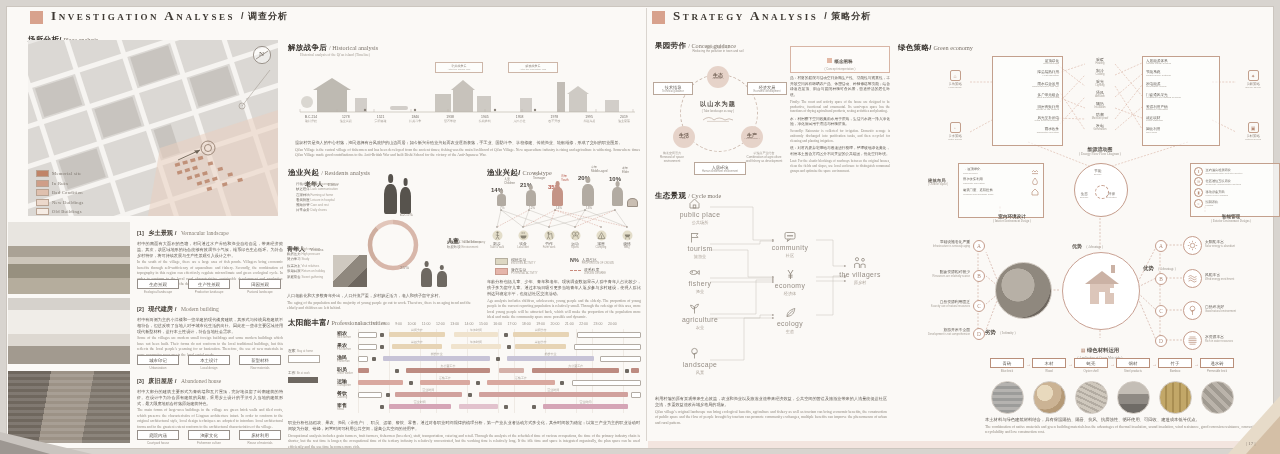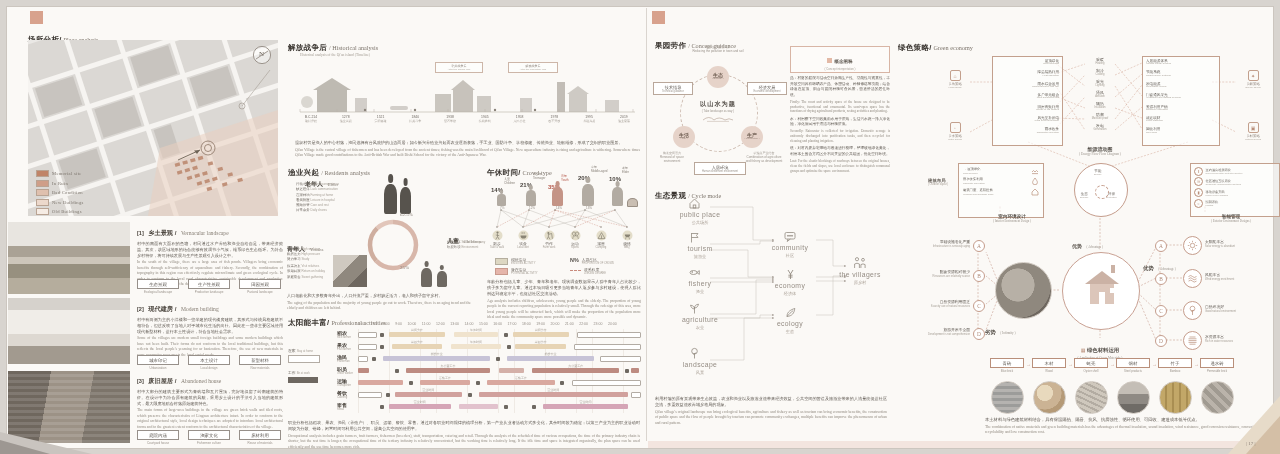--- a/index.html
+++ b/index.html
@@ -76,20 +76,25 @@
   svg{display:block;}
 </style>
 </head>
 <body>
 
 <div id="board">
   <div id="sheet"></div>
   <div class="s" style="left:646px;top:8px;width:1px;height:433px;background:#dad5cf;"></div>
 
   <div class="s sq" style="left:30px;top:11px;"></div>
+  <div class="s hd" style="left:51px;top:8px;">
+    <span>Investigation Analyses</span>
+    <span class="cn"> / </span>
+    <span class="cn">调查分析</span>
+  </div>
 
   <div class="s sh" style="left:28px;top:28px;">
     <span class="cnh">场所分析/</span><span class="enh">Place analysis</span>
   </div>
   <div class="s" style="left:28px;top:40px;width:250px;height:176px;background:#eceae7;overflow:hidden;">
     <svg width="250" height="176" viewBox="0 0 250 176">
       <rect width="250" height="176" fill="#eae8e5"></rect>
       <g transform="rotate(-18 125 88)">
         <rect x="-40" y="-30" width="330" height="240" fill="#dbd8d4"></rect>
         <g stroke="#f6f4f1" stroke-width="5">
@@ -390,21 +395,21 @@
   <div class="pers s" style="left:437px;top:265px;width:10px;height:22px;--c:#6e6962;">
       <i></i>
       <u></u>
     </div>
   <div class="s" style="left:287px;top:293px;width:184px;">
     <div class="p-cn">人口老龄化和大多数青年外出，人口外流严重，乡村缺乏活力，老人和孩子留守乡村。</div>
     <div class="p-en">The aging of the population and the majority of young people go out to work. Therefore, there is an aging trend and the elderly and children are left behind.</div>
   </div>
 
   <div class="s sh" style="left:487px;top:161px;">
-    <span class="cnh">午休时间/</span><span class="enh">Crowd type</span>
+    <span class="cnh">渔业兴起/</span><span class="enh">Crowd type</span>
   </div>
   <div class="s" style="left:491px;top:178px;"><span class="pct">14%</span><span class="pcts" style="display:inline-block;vertical-align:top;margin-left:1px;"><span>儿童</span><br><span>Children</span></span></div>
   <div class="s" style="left:520px;top:173px;"><span class="pct">21%</span><span class="pcts" style="display:inline-block;vertical-align:top;margin-left:1px;"><span>青少年</span><br><span>Teenager</span></span></div>
   <div class="s" style="left:548px;top:175px;"><span class="pct" style="color:#b5584a;">35%</span><span class="pcts" style="display:inline-block;vertical-align:top;margin-left:1px;color:#b5584a;"><span>青年</span><br><span>Youth</span></span></div>
   <div class="s" style="left:578px;top:166px;"><span class="pct">20%</span><span class="pcts" style="display:inline-block;vertical-align:top;margin-left:1px;"><span>中年</span><br><span>Middle-aged</span></span></div>
   <div class="s" style="left:609px;top:167px;"><span class="pct">10%</span><span class="pcts" style="display:inline-block;vertical-align:top;margin-left:1px;"><span>老年</span><br><span>Elder</span></span></div>
   <div class="pers s" style="left:497px;top:190px;width:9px;height:16px;">
       <i></i>
       <u></u>
     </div>
@@ -769,20 +774,25 @@
         <path d="M518 278 H534"></path>
         <path d="M518 310 H534"></path>
         <path d="M518 340 H534"></path>
       <path d="M452 330 V338"></path>
       <path d="M352 212 V206"></path>
         <path d="M557 212 V206"></path>
     </g>
   </svg>
 
   <div class="s sq" style="left:652px;top:11px;"></div>
+  <div class="s hd" style="left:673px;top:8px;">
+    <span>Strategy Analysis</span>
+    <span class="cn"> / </span>
+    <span class="cn">策略分析</span>
+  </div>
 
   <div class="s sh" style="left:655px;top:34px;">
     <span class="cnh">果园劳作</span><span class="enh">/ Concept guidance</span>
   </div>
   <div class="s" style="left:653px;top:46px;width:130px;height:130px;">
     <div class="s note3" style="left:30px;top:0;width:70px;"><span>减少生产生活污染</span><br><span>Reducing the pollution in town and soil</span></div>
     <div class="s" style="left:27px;top:28px;width:76px;height:76px;border:1px dashed #cdbbb0;border-radius:50%;"></div>
     <div class="cnode" style="left:54px;top:20px;width:22px;height:22px;">
         <span class="cn">生态</span>
         <span class="en">( Ecology )</span>

